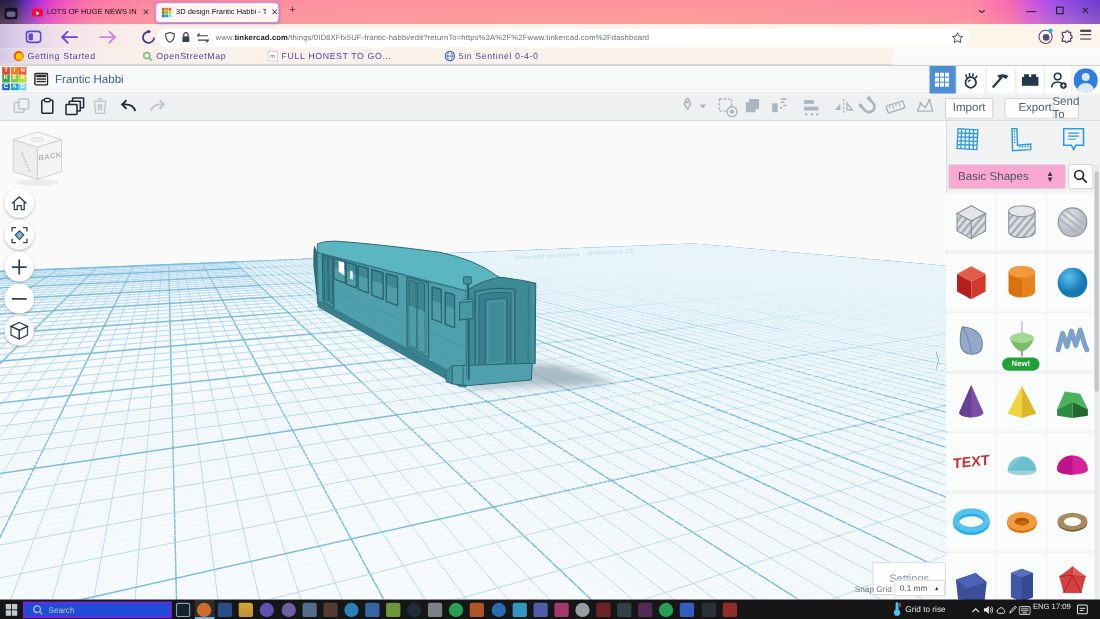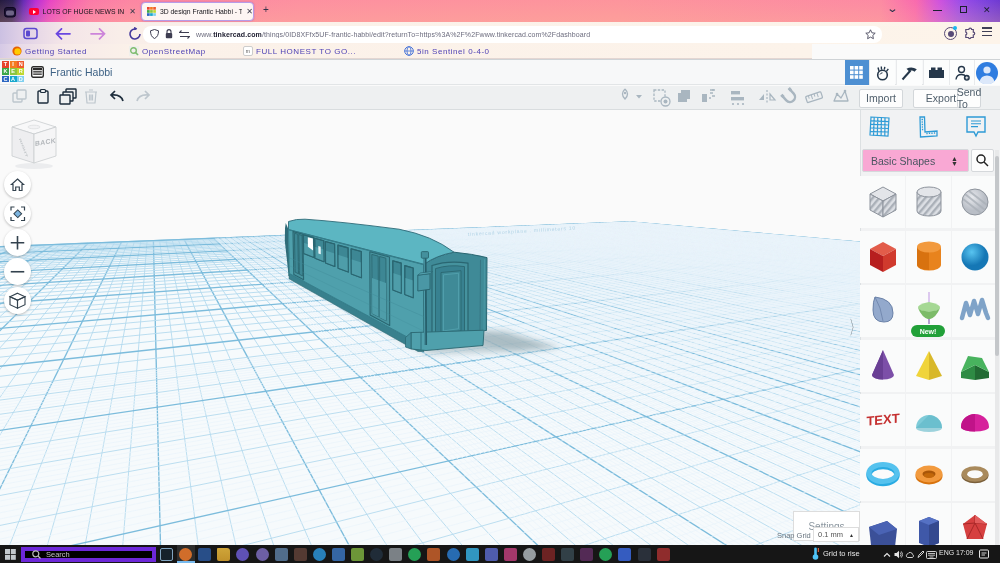--- a/index.html
+++ b/index.html
@@ -25,21 +25,21 @@
 #tkhead{left:0;top:60px;width:1000px;height:25px;background:#f7f8f9;border-bottom:1px solid #e2e5e7}
 #tktools{left:0;top:86px;width:1000px;height:24px;background:#eef0f1;border-bottom:1px solid #d9dddf}
 .hbtn{position:absolute;top:88.5px;height:19px;background:#fdfdfd;border:1px solid #d3d7da;border-radius:2px;font-size:10.5px;color:#4f5e6b;display:flex;align-items:center;justify-content:center}
 
 #panel{left:860px;top:110px;width:140px;height:435px;background:#f1f2f3;border-left:1px solid #dce0e2}
 .tile{position:absolute;background:#fafbfb;width:45px;height:52px;display:flex;align-items:center;justify-content:center}
 #dropdown{position:absolute;left:862px;top:149px;width:107px;height:23px;background:#f9a8d4;border:1px solid #d5d8db;border-radius:2px;font-size:10.5px;color:#4a5560;display:flex;align-items:center;padding-left:8px}
 #searchbtn{position:absolute;left:971px;top:149px;width:23px;height:23px;background:#fdfdfd;border:1px solid #d5d8db;border-radius:2px;display:flex;align-items:center;justify-content:center}
 
 #taskbar{left:0;top:545px;width:1000px;height:18px;background:#161616;display:flex;align-items:center}
-#tsearch{position:absolute;left:21px;top:546.5px;width:135px;height:15.5px;background:#000000;border:4px solid #6d28d9;font-size:7.5px;color:#c0c0c0;display:flex;align-items:center}
+#tsearch{position:absolute;left:21px;top:546.5px;width:135px;height:15.5px;background:#1d4ed8;border:2px solid #6d28d9;font-size:7.5px;color:#c0c0c0;display:flex;align-items:center}
 .tico{position:absolute;top:548px;width:13px;height:13px;border-radius:2px;opacity:0.88}
 .tray{position:absolute;color:#e6e6e6;font-size:7.5px;top:549px}
 
 .circbtn{position:absolute;width:27px;height:27px;border-radius:50%;background:#fff;box-shadow:0 1px 2.5px rgba(0,0,0,0.25);display:flex;align-items:center;justify-content:center}
 #settingsbtn{position:absolute;left:793px;top:511px;width:67px;height:30px;background:#fff;border:1px solid #ddd;font-size:10px;color:#8a959e;display:flex;align-items:center;justify-content:center}
 #snapdd{position:absolute;left:813px;top:527px;width:46px;height:15px;background:#fff;border:1px solid #ddd;font-size:7.5px;color:#555;display:flex;align-items:center;justify-content:space-between;padding:0 4px}
 </style></head><body>
 <svg class="abs" style="left:0;top:0" width="1000" height="563" viewBox="0 0 1000 563">
     <g clip-path="url(#cv)">
       <clipPath id="cv">

